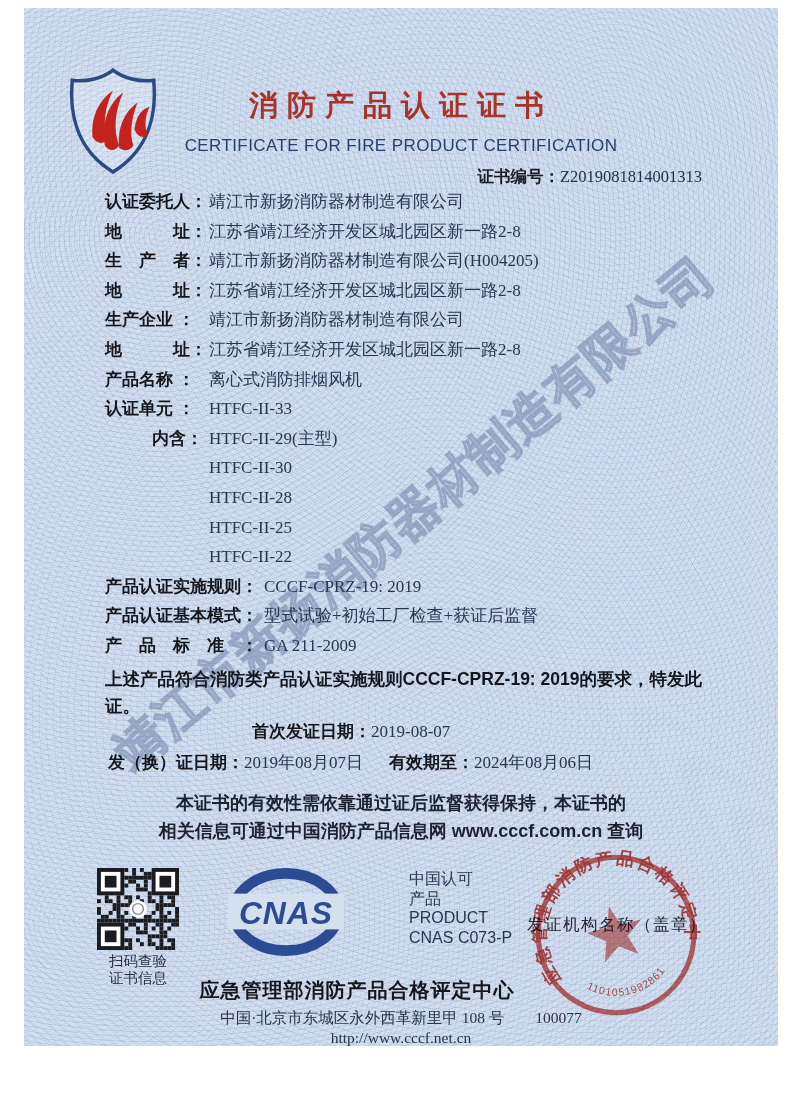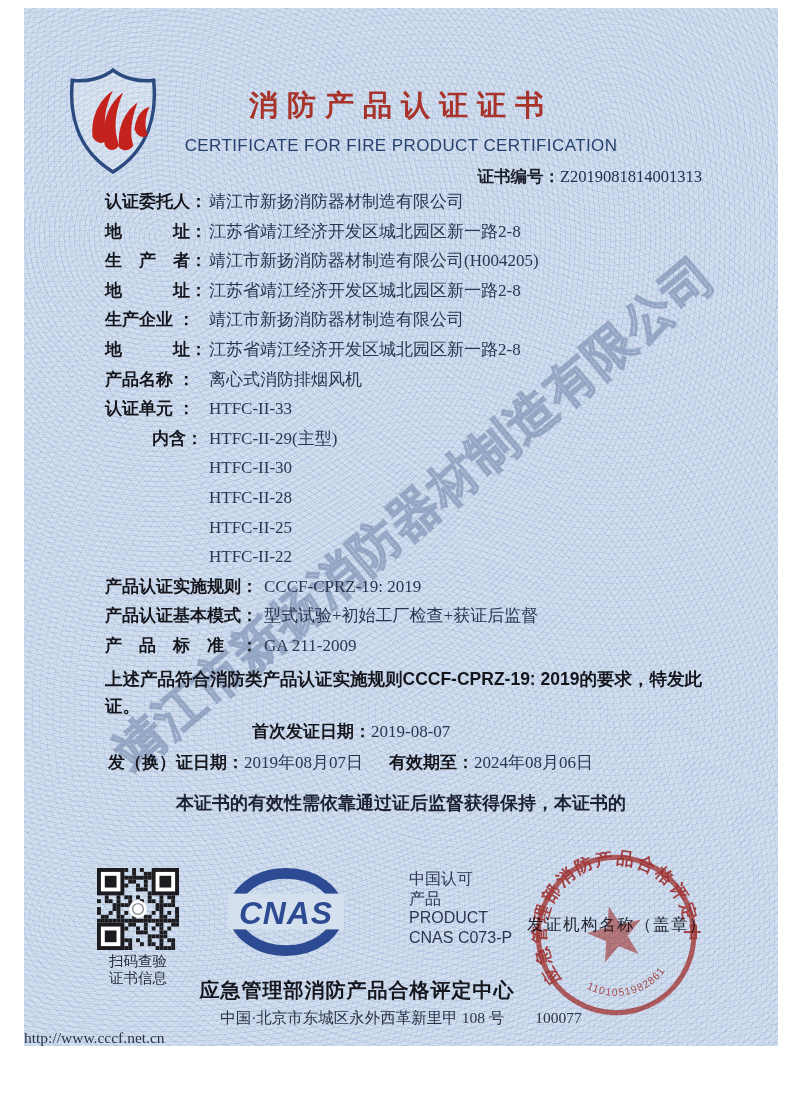--- a/index.html
+++ b/index.html
@@ -64,21 +64,21 @@
   .cnas-text .zh{font-family:"Liberation Serif","DejaVu Serif",serif;}
   .stamp-caption{left:503px;top:906px;font-size:16.5px;letter-spacing:1.5px;color:#262833;
     font-family:"Liberation Serif","DejaVu Serif",serif;z-index:2;}
   .seal{left:508px;top:843px;width:168px;height:168px;z-index:3;
     mix-blend-mode:multiply;opacity:.93;transform:rotate(-14deg);}
   .issuer{left:0;top:969px;width:666px;text-align:center;font-size:20px;
     font-weight:bold;color:#15161d;letter-spacing:1px;}
   .address{left:0;top:1000px;width:100%;text-align:center;font-size:15.5px;color:#2a3247;
     font-family:"Liberation Serif","DejaVu Serif",serif;}
   .address .pc{display:inline-block;margin-left:31px;}
-  .website{left:0;top:1021px;width:100%;font-size:15.5px;color:#2a3247;
+  .website{left:0;top:1021px;width:100%;text-align:center;font-size:15.5px;color:#2a3247;
     font-family:"Liberation Serif","DejaVu Serif",serif;}
 </style>
 </head>
 <body>
 
 <div class="page">
   <div class="cert">
 
     <div class="abs watermark">靖江市新扬消防器材制造有限公司</div>
 
@@ -124,20 +124,21 @@
 
     <div class="abs date1">
       <span class="dlabel">首次发证日期：</span><span class="dvalue">2019-08-07</span>
     </div>
     <div class="abs date2">
       <span class="dlabel">发（换）证日期：</span><span class="dvalue">2019年08月07日</span><span class="gap"></span><span class="dlabel">有效期至：</span><span class="dvalue">2024年08月06日</span>
     </div>
 
     <div class="abs notice">
       <div>本证书的有效性需依靠通过证后监督获得保持，本证书的</div>
+      <div>相关信息可通过中国消防产品信息网 www.cccf.com.cn 查询</div>
     </div>
 
     <div class="abs qr">
       <svg id="qr" viewBox="0 0 84 84" fill="#1c1c20">
           <rect x="28" y="0" width="4" height="4"></rect>
           <rect x="36" y="0" width="4" height="4"></rect>
           <rect x="44" y="0" width="4" height="4"></rect>
           <rect x="36" y="4" width="4" height="4"></rect>
           <rect x="48" y="4" width="4" height="4"></rect>
           <rect x="52" y="4" width="4" height="4"></rect>

